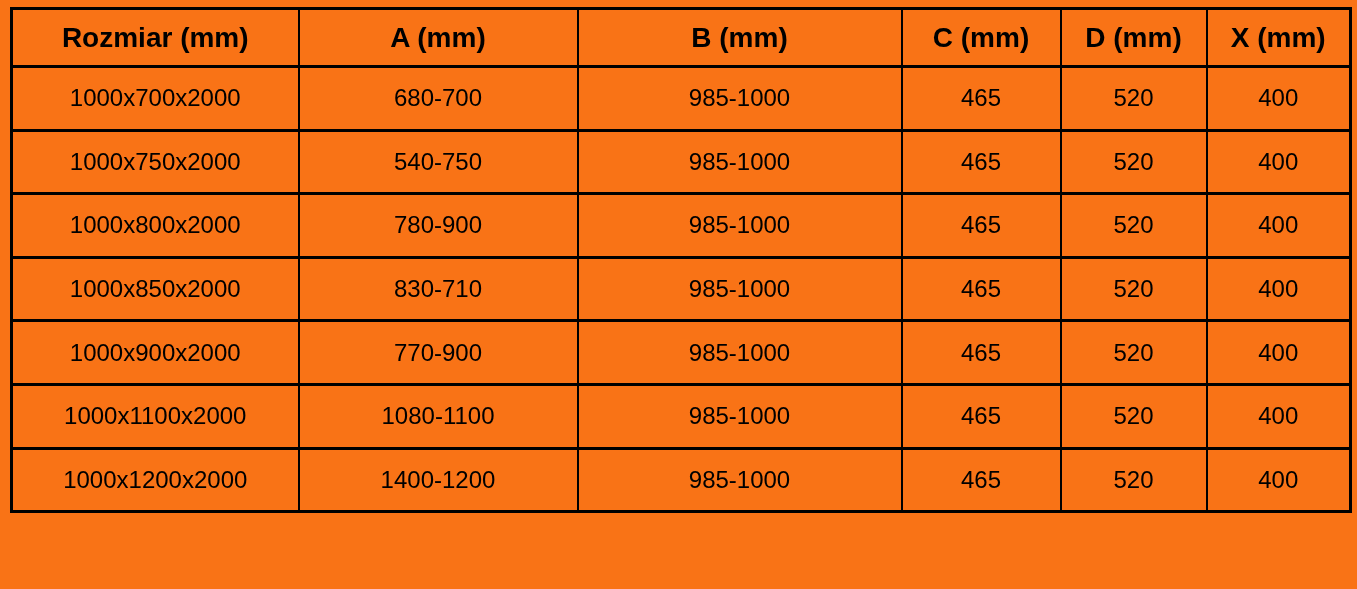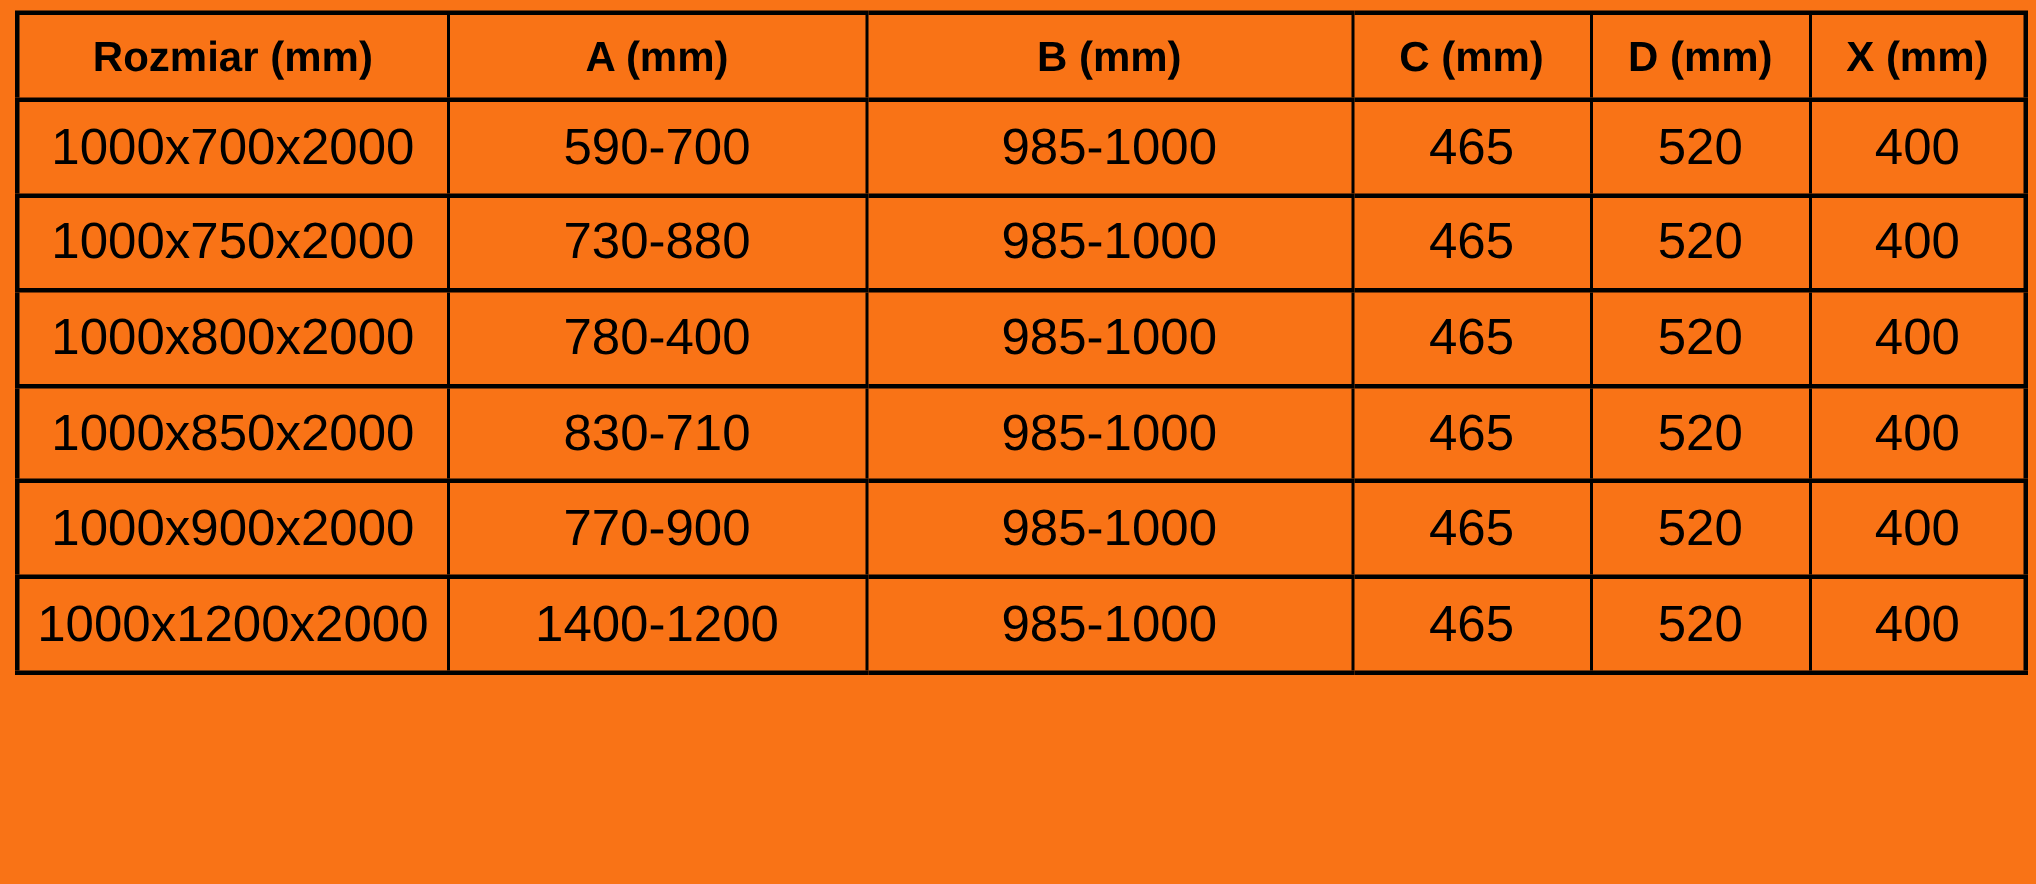--- a/index.html
+++ b/index.html
@@ -42,21 +42,21 @@
     white-space: nowrap;
     overflow: hidden;
   }
   .size-table thead tr { height: 58px; }
   .size-table tbody tr { height: 63.6px; }
   .size-table th {
     font-size: 28px;
     font-weight: bold;
   }
   .size-table td {
-    font-size: 34px;
+    font-size: 24px;
     font-weight: normal;
   }
 </style>
 </head>
 <body>
 
 <div class="page">
   <table class="size-table">
     <colgroup>
       <col class="c-rozmiar">
@@ -72,37 +72,37 @@
           <th>A (mm)</th>
           <th>B (mm)</th>
           <th>C (mm)</th>
           <th>D (mm)</th>
           <th>X (mm)</th>
         </tr>
     </thead>
     <tbody>
         <tr>
           <td>1000x700x2000</td>
-          <td>590-700</td>
+          <td>680-700</td>
           <td>985-1000</td>
           <td>465</td>
           <td>520</td>
           <td>400</td>
         </tr>
         <tr>
           <td>1000x750x2000</td>
-          <td>730-880</td>
+          <td>540-750</td>
           <td>985-1000</td>
           <td>465</td>
           <td>520</td>
           <td>400</td>
         </tr>
         <tr>
           <td>1000x800x2000</td>
-          <td>780-400</td>
+          <td>780-900</td>
           <td>985-1000</td>
           <td>465</td>
           <td>520</td>
           <td>400</td>
         </tr>
         <tr>
           <td>1000x850x2000</td>
           <td>830-710</td>
           <td>985-1000</td>
           <td>465</td>
@@ -111,20 +111,28 @@
         </tr>
         <tr>
           <td>1000x900x2000</td>
           <td>770-900</td>
           <td>985-1000</td>
           <td>465</td>
           <td>520</td>
           <td>400</td>
         </tr>
         <tr>
+          <td>1000x1100x2000</td>
+          <td>1080-1100</td>
+          <td>985-1000</td>
+          <td>465</td>
+          <td>520</td>
+          <td>400</td>
+        </tr>
+        <tr>
           <td>1000x1200x2000</td>
           <td>1400-1200</td>
           <td>985-1000</td>
           <td>465</td>
           <td>520</td>
           <td>400</td>
         </tr>
       </tbody>
   </table>
 </div>

